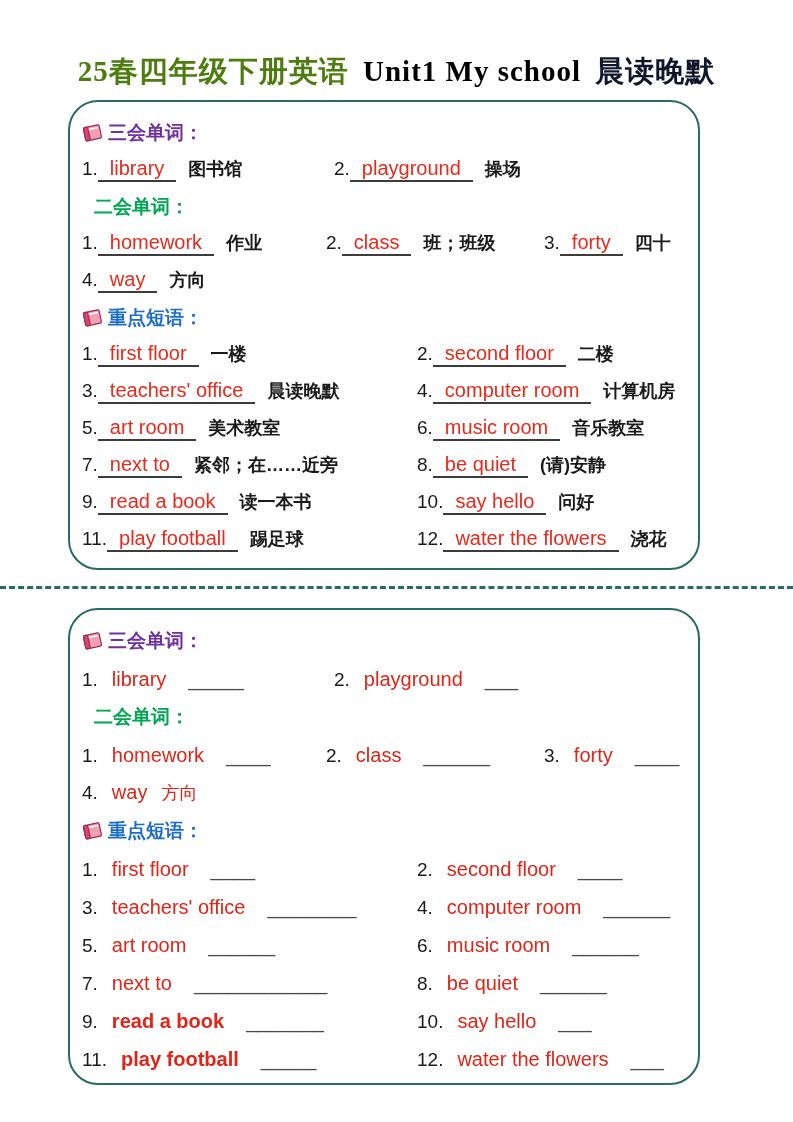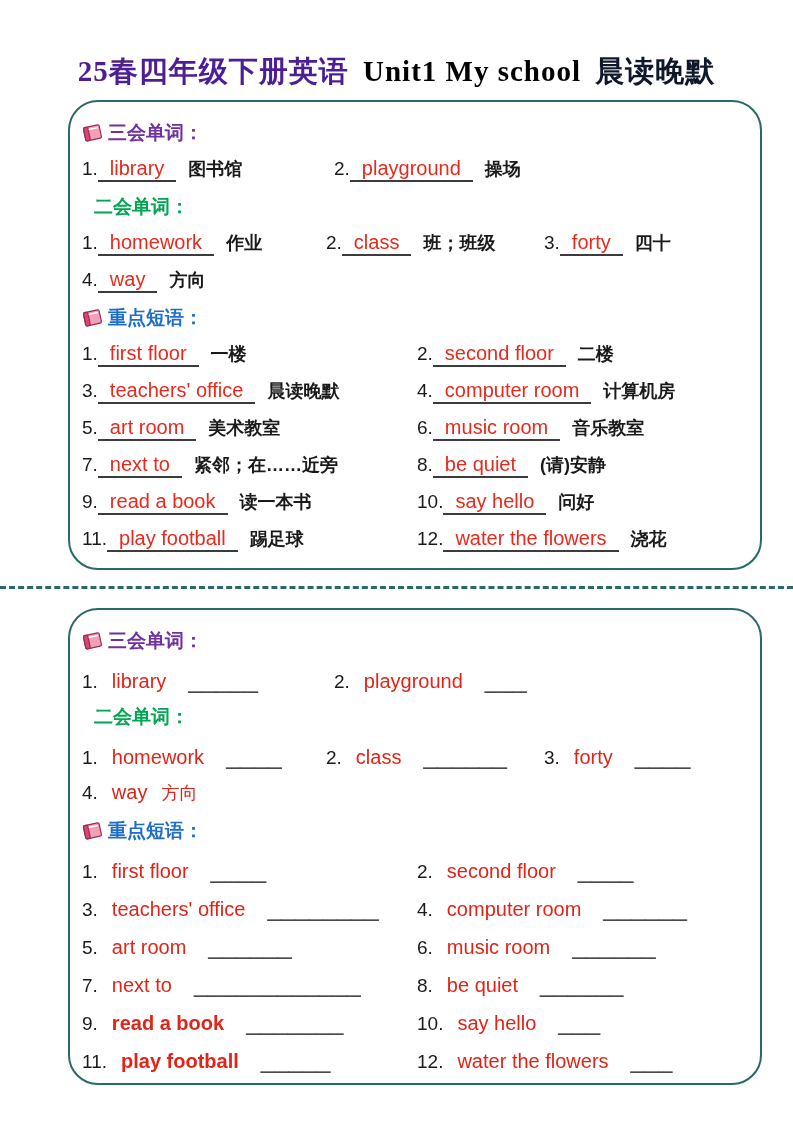--- a/index.html
+++ b/index.html
@@ -5,26 +5,26 @@
   html,body{margin:0;padding:0;}
   body{
     width:793px;height:1122px;position:relative;background:#ffffff;
     font-family:"Liberation Sans","DejaVu Sans",sans-serif;color:#1a1a1a;overflow:hidden;
   }
   
   .title{
     position:absolute;top:52px;left:0;width:100%;text-align:center;
     font-family:"Liberation Serif","DejaVu Serif",serif;font-weight:bold;font-size:29px;letter-spacing:1px;
   }
-  .title .t-black{color:#4c1d95;margin-top:41px;}
+  .title .t-black{color:#4d7c0f;margin-top:41px;}
   .title .t-red{color:#000000;margin:0 6px;}
   .title .t-green{color:#0f172a;}
   
   .panel{
-    position:absolute;left:68px;width:694px;box-sizing:border-box;
+    position:absolute;left:68px;width:632px;box-sizing:border-box;
     border:2.5px solid #2a6a66;border-radius:30px;padding:12px 10px 0 12px;
   }
   .panel-answered{top:100px;height:470px;}
   .panel-practice{top:608px;height:477px;}
   .dashline{
     position:absolute;top:586px;left:0;width:793px;height:0;
     border-top:3.5px dashed #2a6a66;
   }
   
   .line{display:flex;align-items:center;height:37px;}
@@ -42,21 +42,21 @@
   .num{color:#1a1a1a;font-size:19px;white-space:pre;}
   
   .ans{
     color:#e8291c;font-size:20px;white-space:pre;
     border-bottom:2px solid #3c3c3c;padding:0 12px;text-align:center;
   }
   .cn{color:#1a1a1a;font-size:18px;margin-left:12px;white-space:pre;font-weight:bold;}
   
   .word{color:#e02518;font-size:20px;margin-left:14px;white-space:pre;}
   .bold{font-weight:bold;}
-  .blank{color:#4a4a4a;font-size:25px;margin-left:22px;letter-spacing:0;white-space:pre;}
+  .blank{color:#4a4a4a;font-size:20px;margin-left:22px;letter-spacing:0;white-space:pre;}
   .cn-red{color:#e02518;font-size:18px;margin-left:14px;white-space:pre;}
 </style>
 </head>
 <body>
 
 <div class="title">
   <span class="t-black">25春四年级下册英语</span>
   <span class="t-red">Unit1 My school</span>
   <span class="t-green">晨读晚默</span>
 </div>

